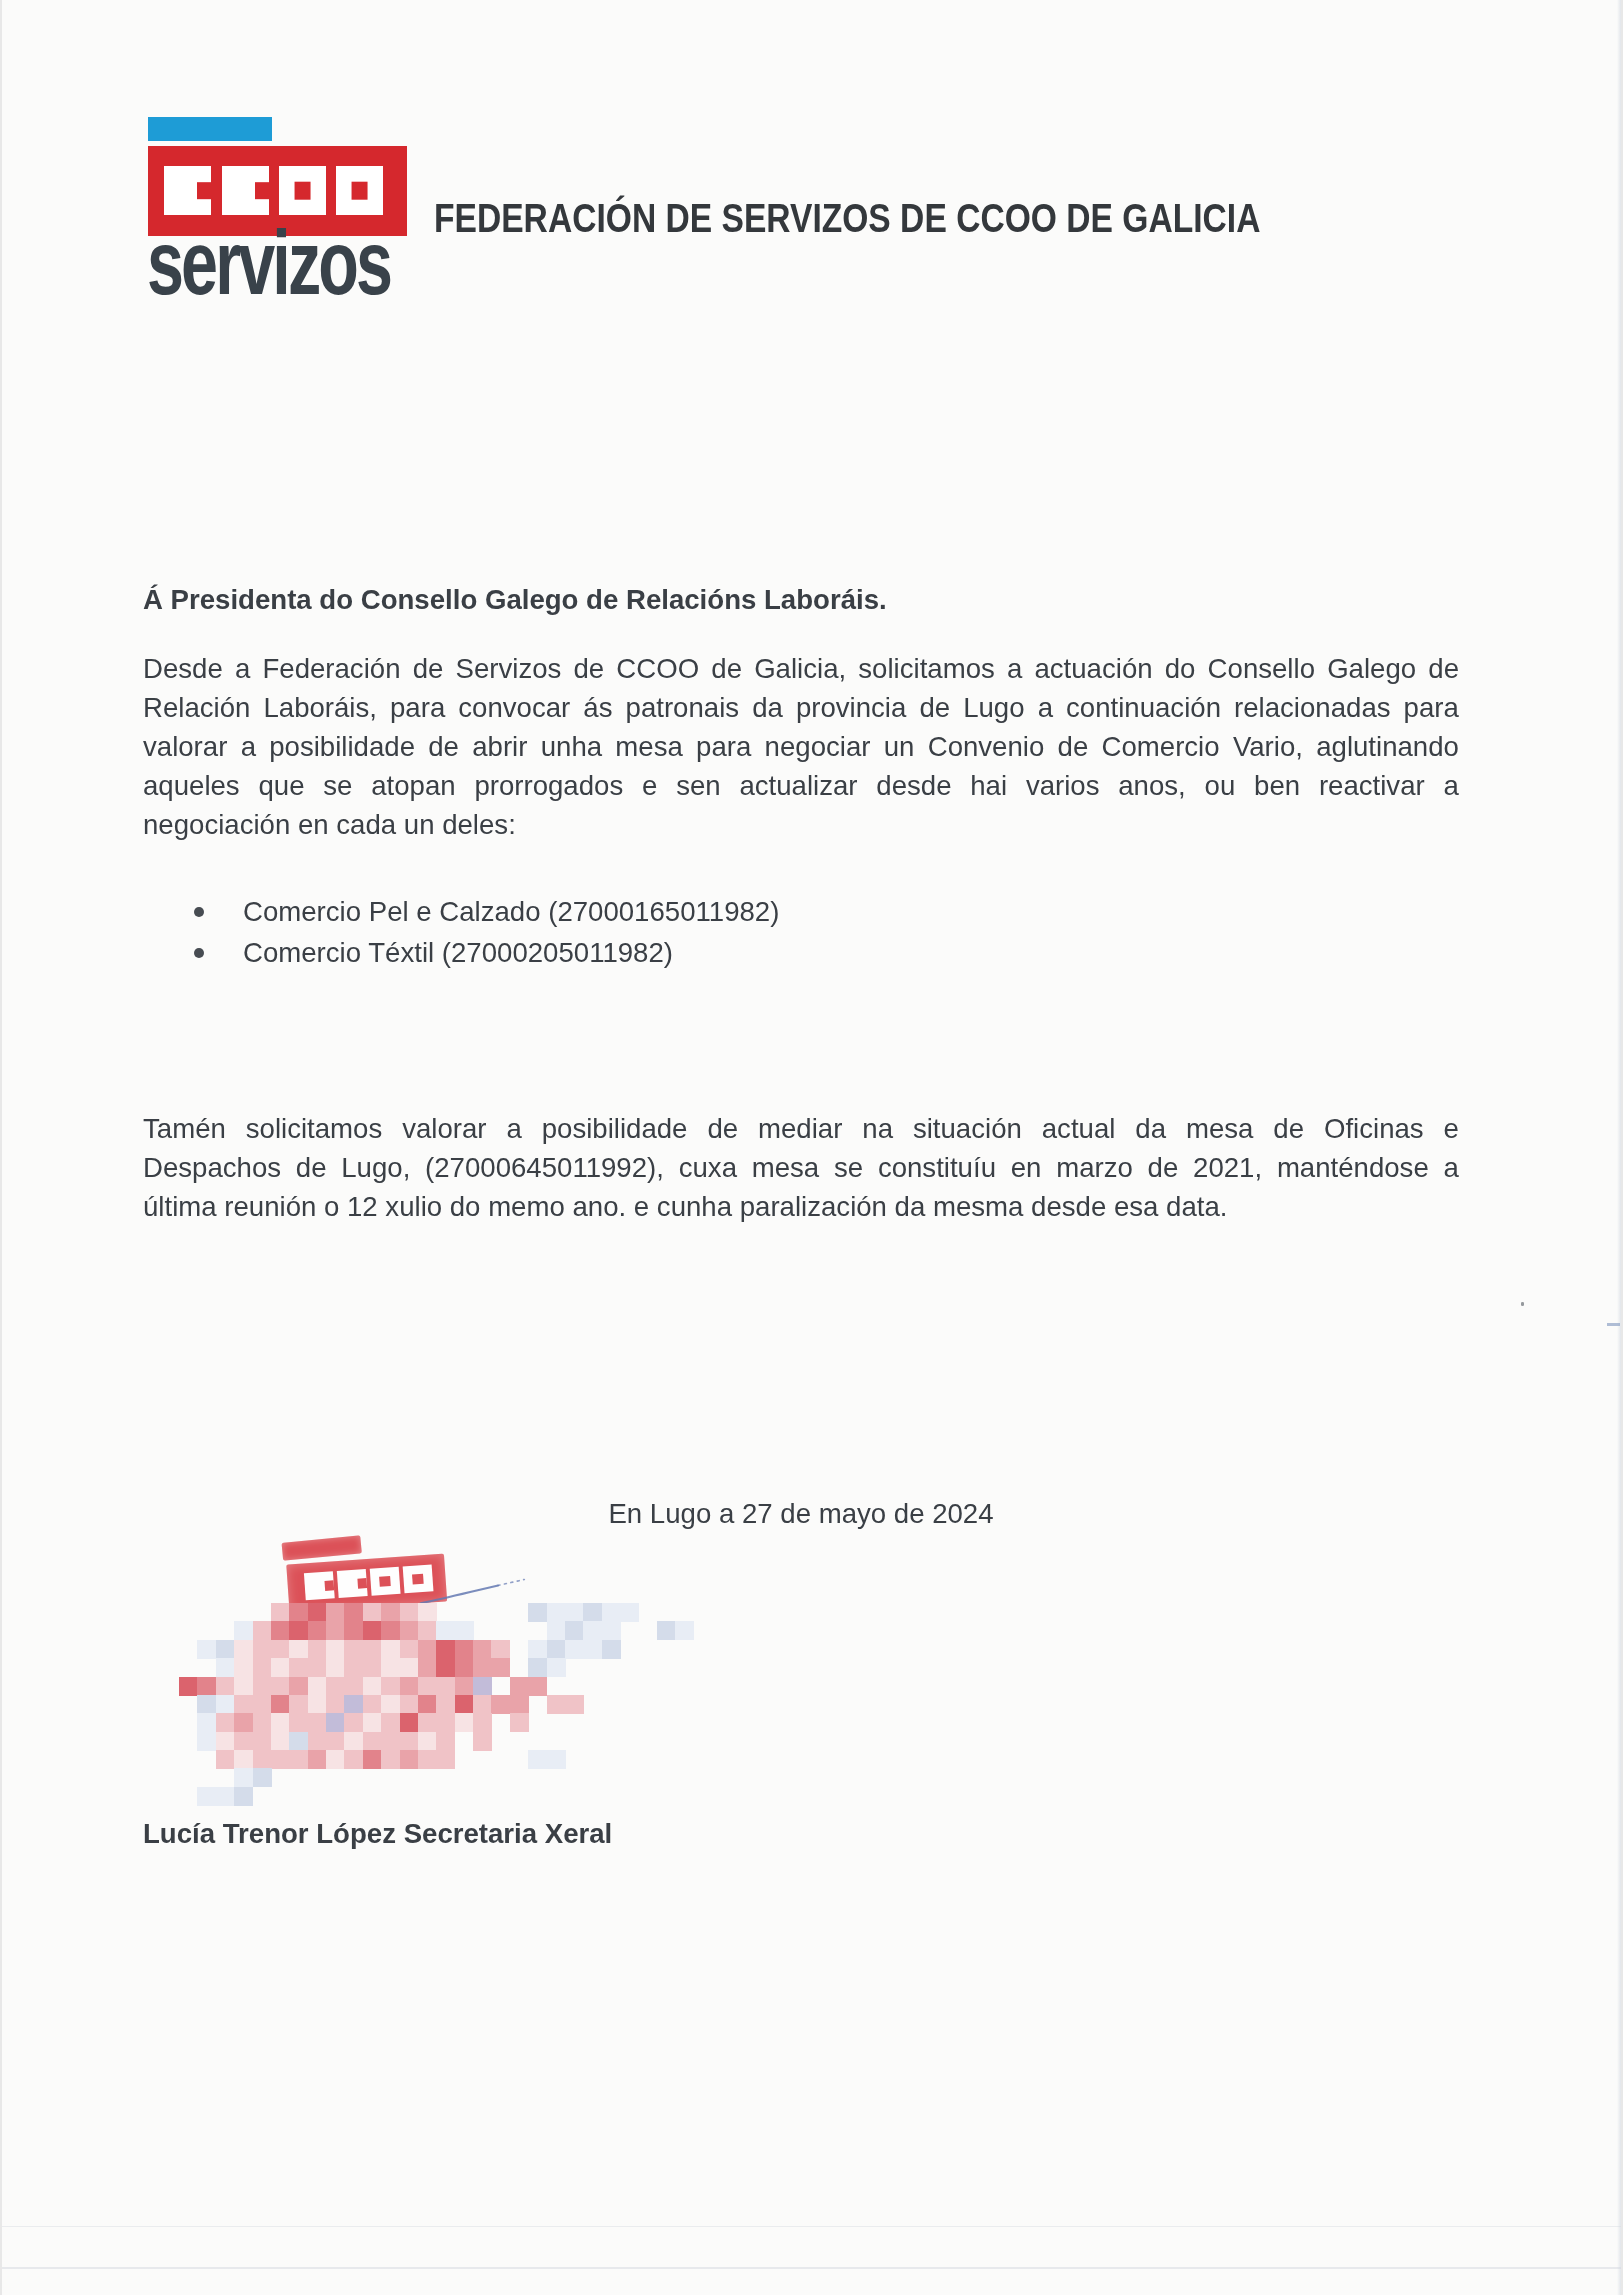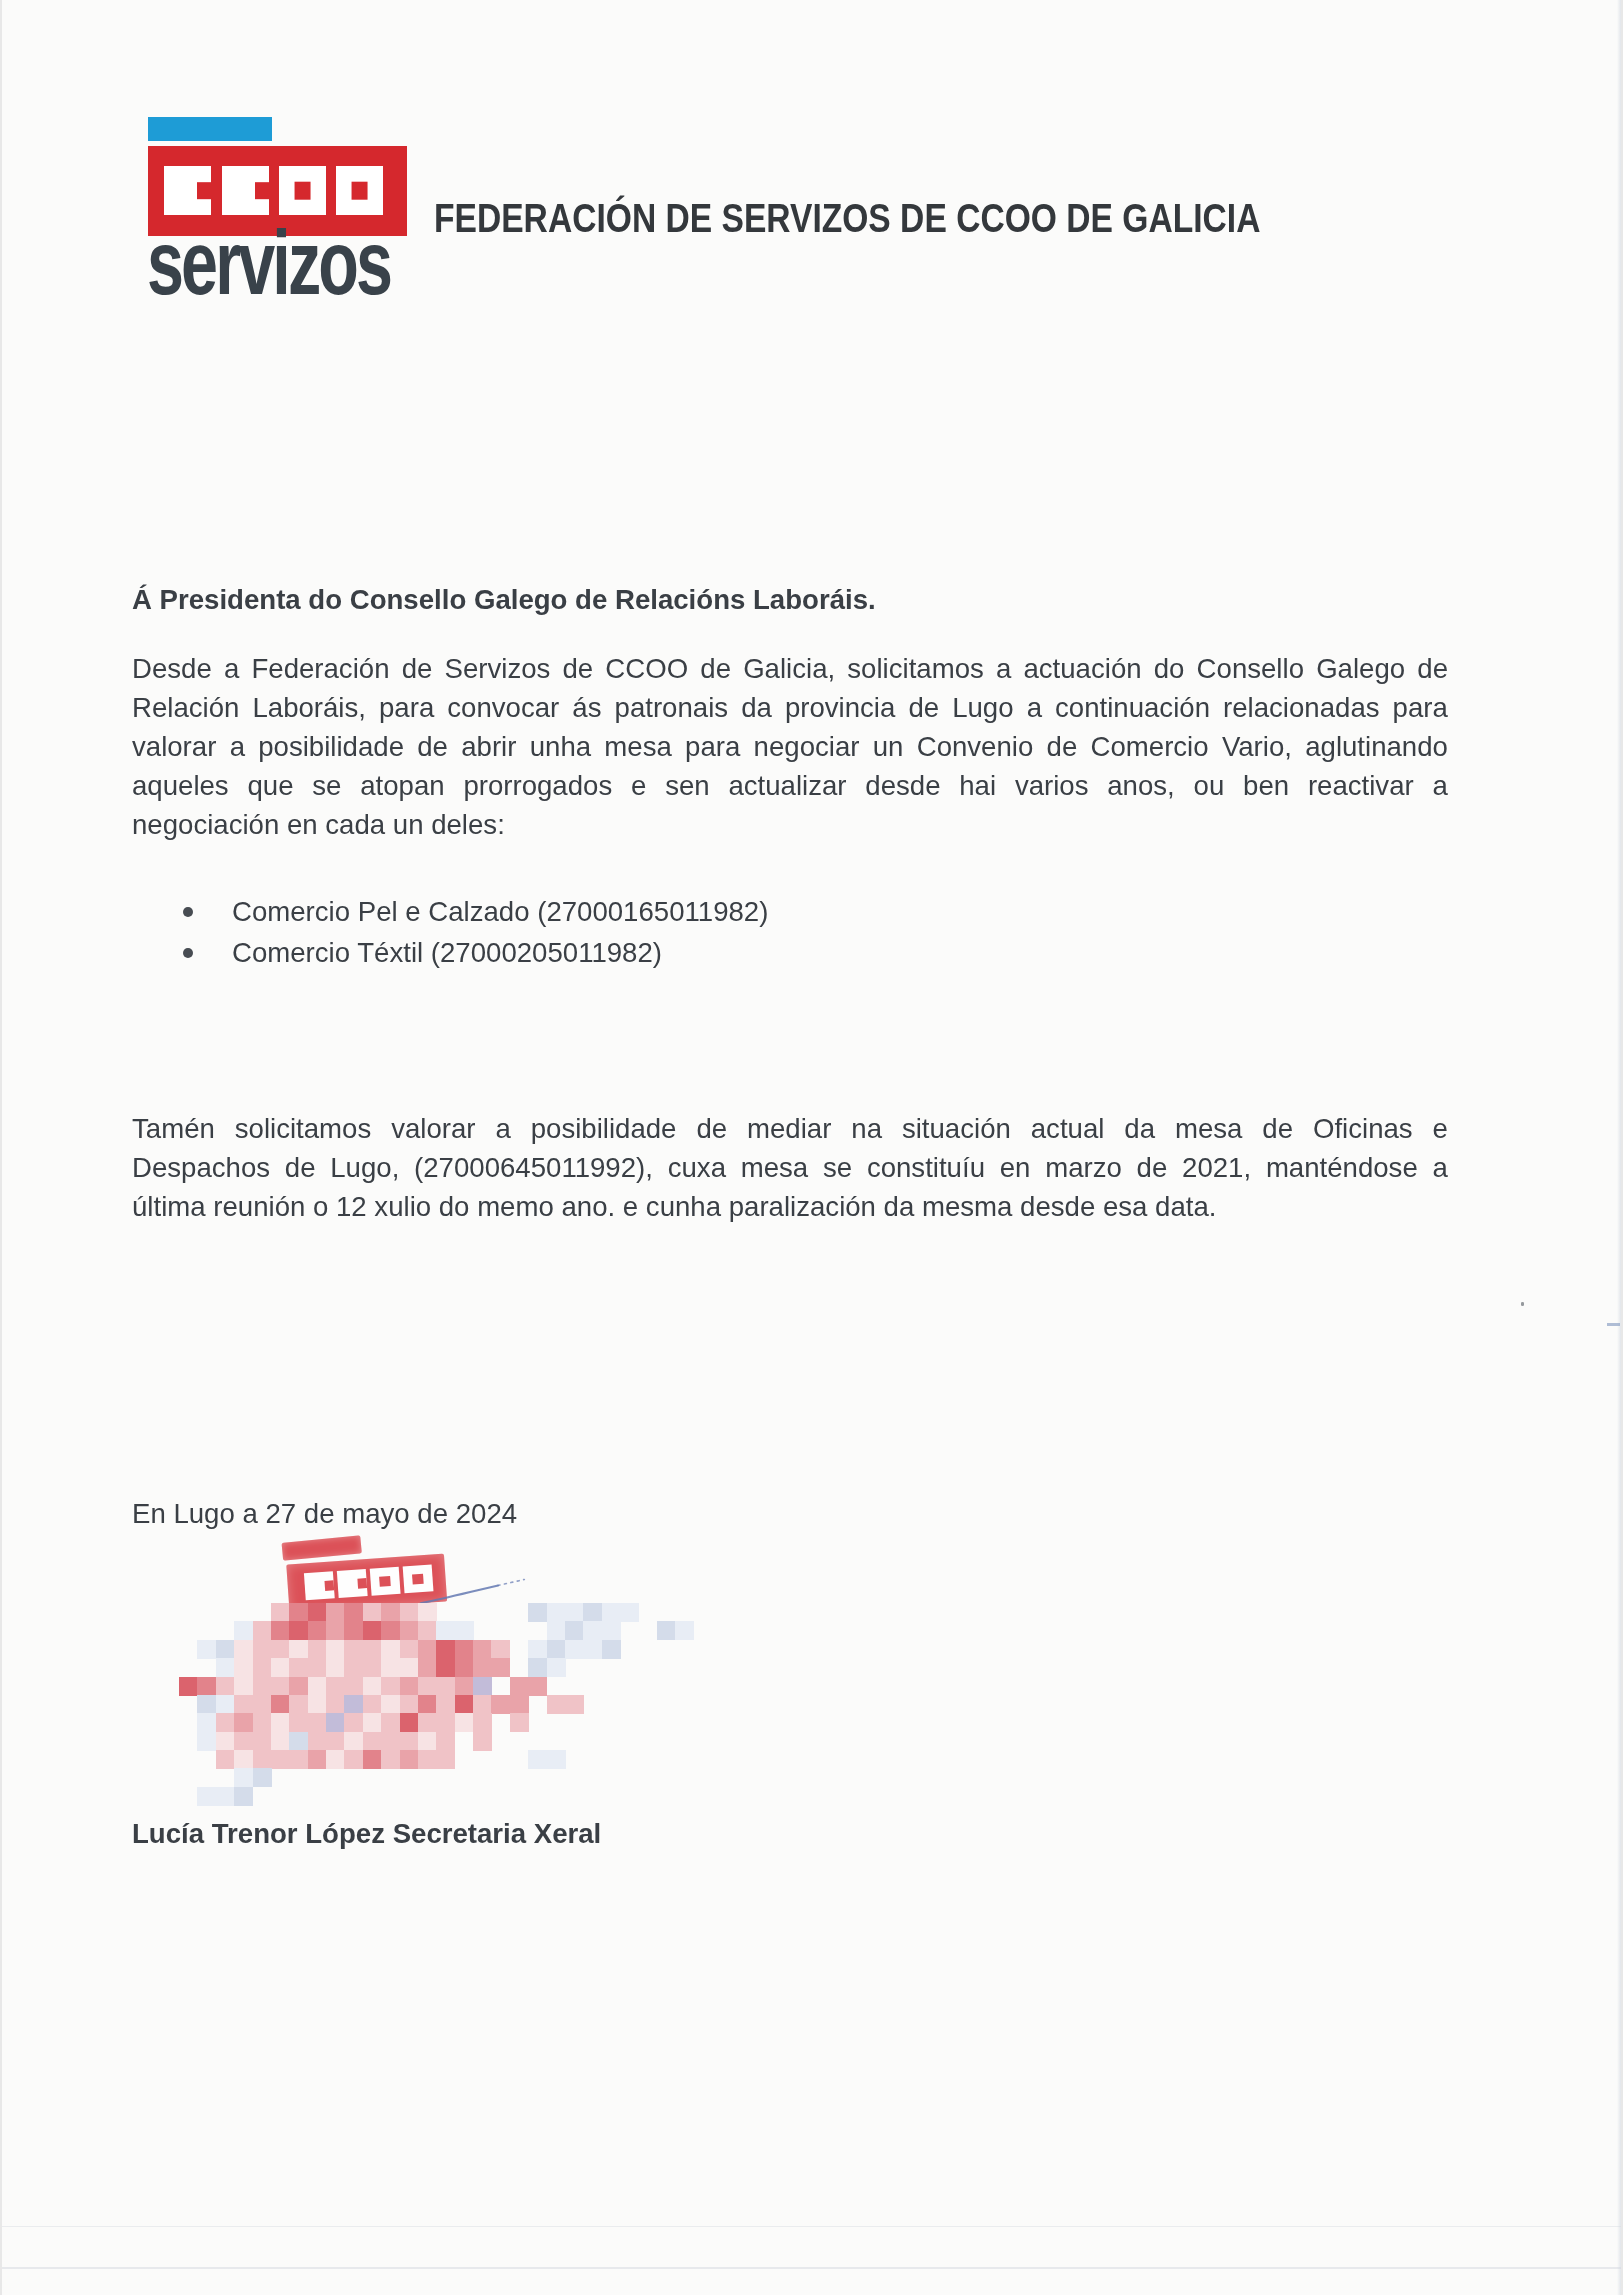--- a/index.html
+++ b/index.html
@@ -18,32 +18,32 @@
     position:absolute; left:145px; top:217px; font-size:91px; font-weight:bold;
     letter-spacing:-3.9px; line-height:1; color:var(--wordmark-ink);
     transform:scaleX(0.73); transform-origin:left top; white-space:nowrap;
   }
   
   .org-title{
     position:absolute; left:432px; top:197px; font-size:40px; font-weight:bold; line-height:42px;
     color:var(--title-ink); transform:scaleX(0.84); transform-origin:left top; white-space:nowrap;
   }
   
-  .tx{position:absolute; left:130px; width:1316px; font-size:27.6px; line-height:39px;}
+  .tx{position:absolute; left:141px; width:1316px; font-size:27.6px; line-height:39px;}
   .salutation{top:580px; font-weight:bold;}
   .para1{top:649px;}
   .para2{top:1109px;}
   .jline{display:flex; justify-content:space-between; height:39px; overflow:hidden; white-space:nowrap;}
   .jline span{flex:0 0 auto;}
   .jlast{height:39px; text-align:left; white-space:nowrap;}
   .bullets{top:891px;}
   .bullet-item{position:relative; height:41px; line-height:41px;}
   .bullet-dot{position:absolute; left:51px; top:15.8px; width:9.8px; height:9.8px; border-radius:50%; background:#474c52;}
   .bullet-text{position:absolute; left:100px; white-space:nowrap;}
-  .date-line{top:1494px;}
+  .date-line{top:1494px;text-align:center;}
   .sig-name{top:1814px; font-weight:bold;}
   .sig-org{top:1852px; font-weight:bold;}
   
   .stamp{position:absolute; left:278px; top:1535px; width:172px; height:75px; transform:rotate(-4deg); opacity:.93;}
   .stamp-roof{position:absolute; left:3.9px; top:1.3px; width:79px; height:17.7px; background:var(--stamp-red); transform:rotate(-1.5deg); border-radius:2px; box-shadow:inset 0 0 7.9px rgba(255,255,255,.35);}
   .stamp-box{position:absolute; left:6.6px; top:24px; width:158px; height:48px; background:var(--stamp-red); --glyph-bg:var(--stamp-red); border-radius:2px; box-shadow:inset 0 0 10.5px rgba(255,255,255,.3);}
   .pen-stroke{position:absolute; left:391px; top:1569px;}
   
   .mosaic{position:absolute; left:177px; top:1603px;}
   .mcell{position:absolute; width:19px; height:19px;}

